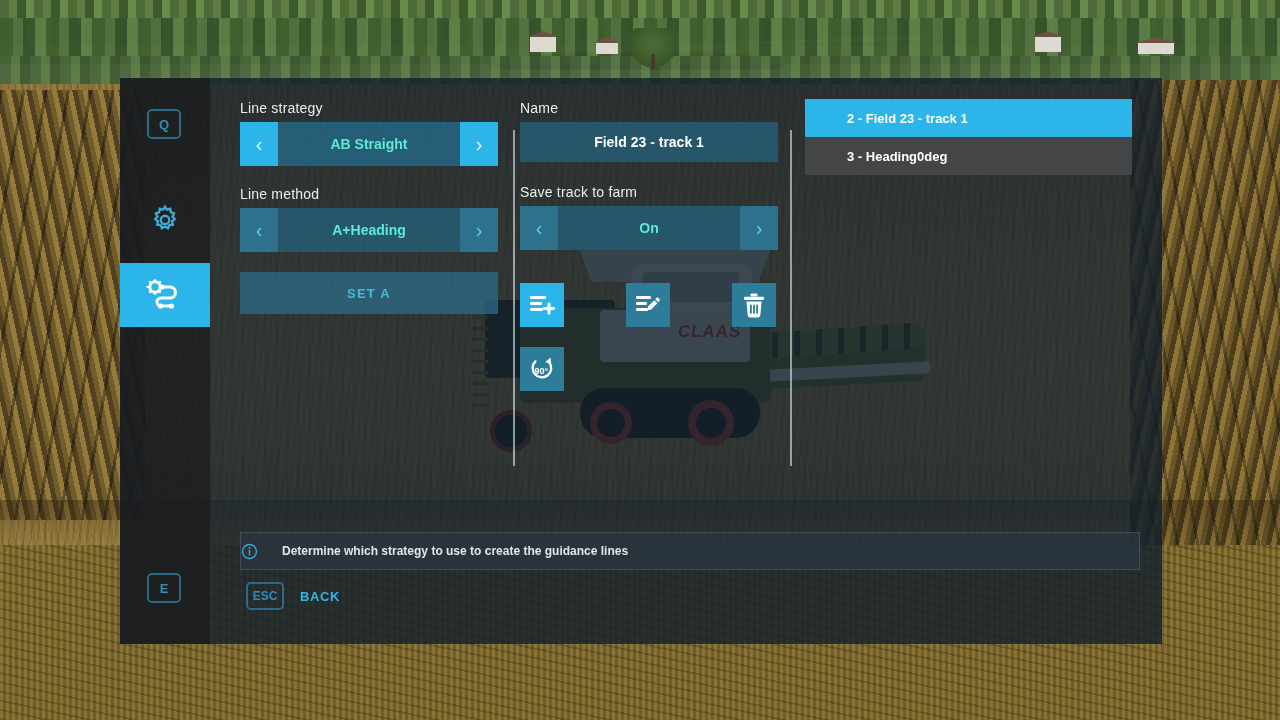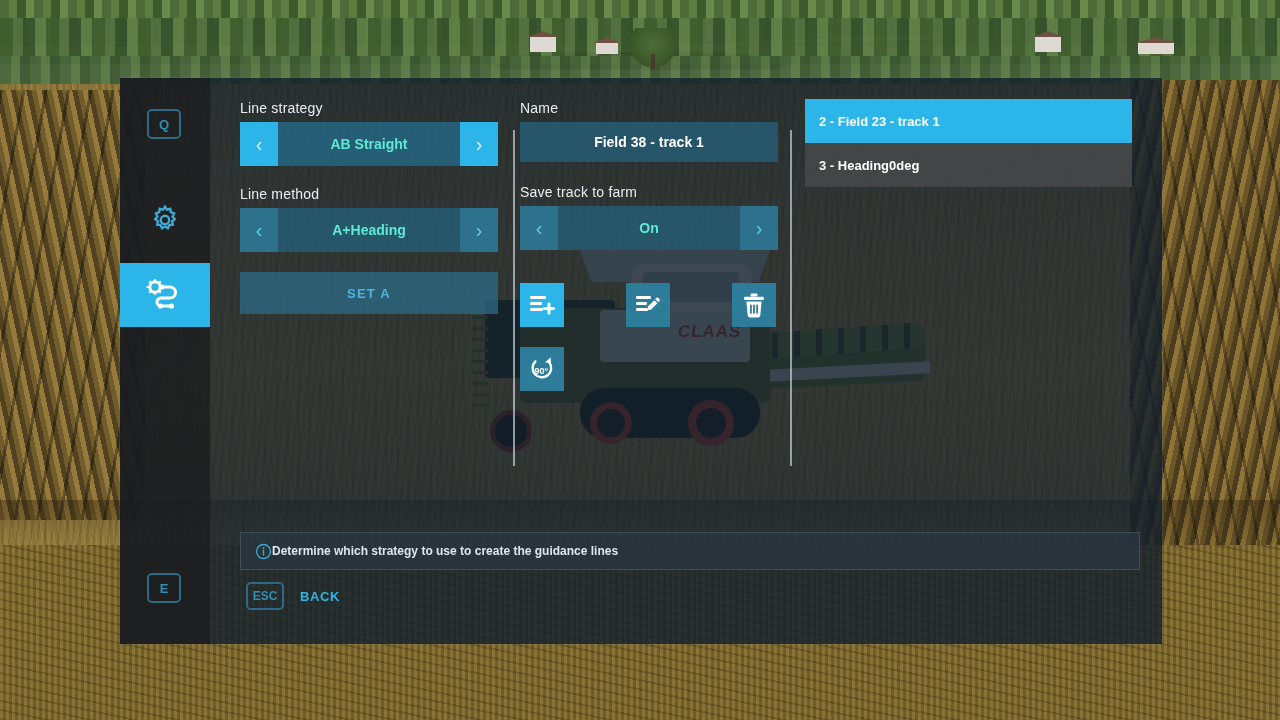--- a/index.html
+++ b/index.html
@@ -230,32 +230,32 @@
   .act-btn.primary { background:#2cb5e8; }
 
   
   .vdiv { position:absolute; width:2px; background:rgba(218,230,238,.62); }
   #vdiv-1 { left:393px; top:52px; height:336px; }
   #vdiv-2 { left:670px; top:52px; height:336px; }
 
   
   #tracklist { position:absolute; left:685px; top:21px; width:327px; }
   .track-item {
-    height:44px; display:flex; align-items:center; padding-left:14px;
+    height:38px; display:flex; align-items:center; padding-left:42px;
     color:#ffffff; font:700 13px "Liberation Sans", sans-serif;
     background:rgba(72,72,74,.88);
   }
   .track-item.selected { background:#2cb5e8; }
 
   
   #infobar {
     position:absolute; left:120px; top:454px; width:900px; height:38px;
     background:rgba(42,54,66,.72);
     border:1px solid rgba(150,175,195,.22);
-    display:flex; align-items:center; padding-left:14px; gap:0;
+    display:flex; align-items:center; padding-left:0; gap:24px;
   }
   #infobar .txt { color:#dfe6eb; font:700 12px "Liberation Sans", sans-serif; }
 
   
   #backrow { position:absolute; left:126px; top:504px; display:flex; align-items:center; gap:16px; }
   .esc-key {
     width:38px; height:28px; border:2px solid #2c6a88; border-radius:5px;
     color:#2e8fb5; font:700 12px "Liberation Sans", sans-serif;
     display:flex; align-items:center; justify-content:center;
   }
@@ -369,21 +369,21 @@
       <div class="opt-value">A+Heading</div>
       <div class="opt-arrow">›</div>
     </div>
 
     <div class="wide-btn">SET A</div>
   </div>
 
   <div class="col" id="col-center" style="top:22px">
 
     <div class="field-label">Name</div>
-    <div class="display-field">Field 38 - track 1</div>
+    <div class="display-field">Field 23 - track 1</div>
 
     <div class="field-label">Save track to farm</div>
     <div class="opt-row muted">
       <div class="opt-arrow">‹</div>
       <div class="opt-value">On</div>
       <div class="opt-arrow">›</div>
     </div>
   </div>
 
   <div id="actions">

